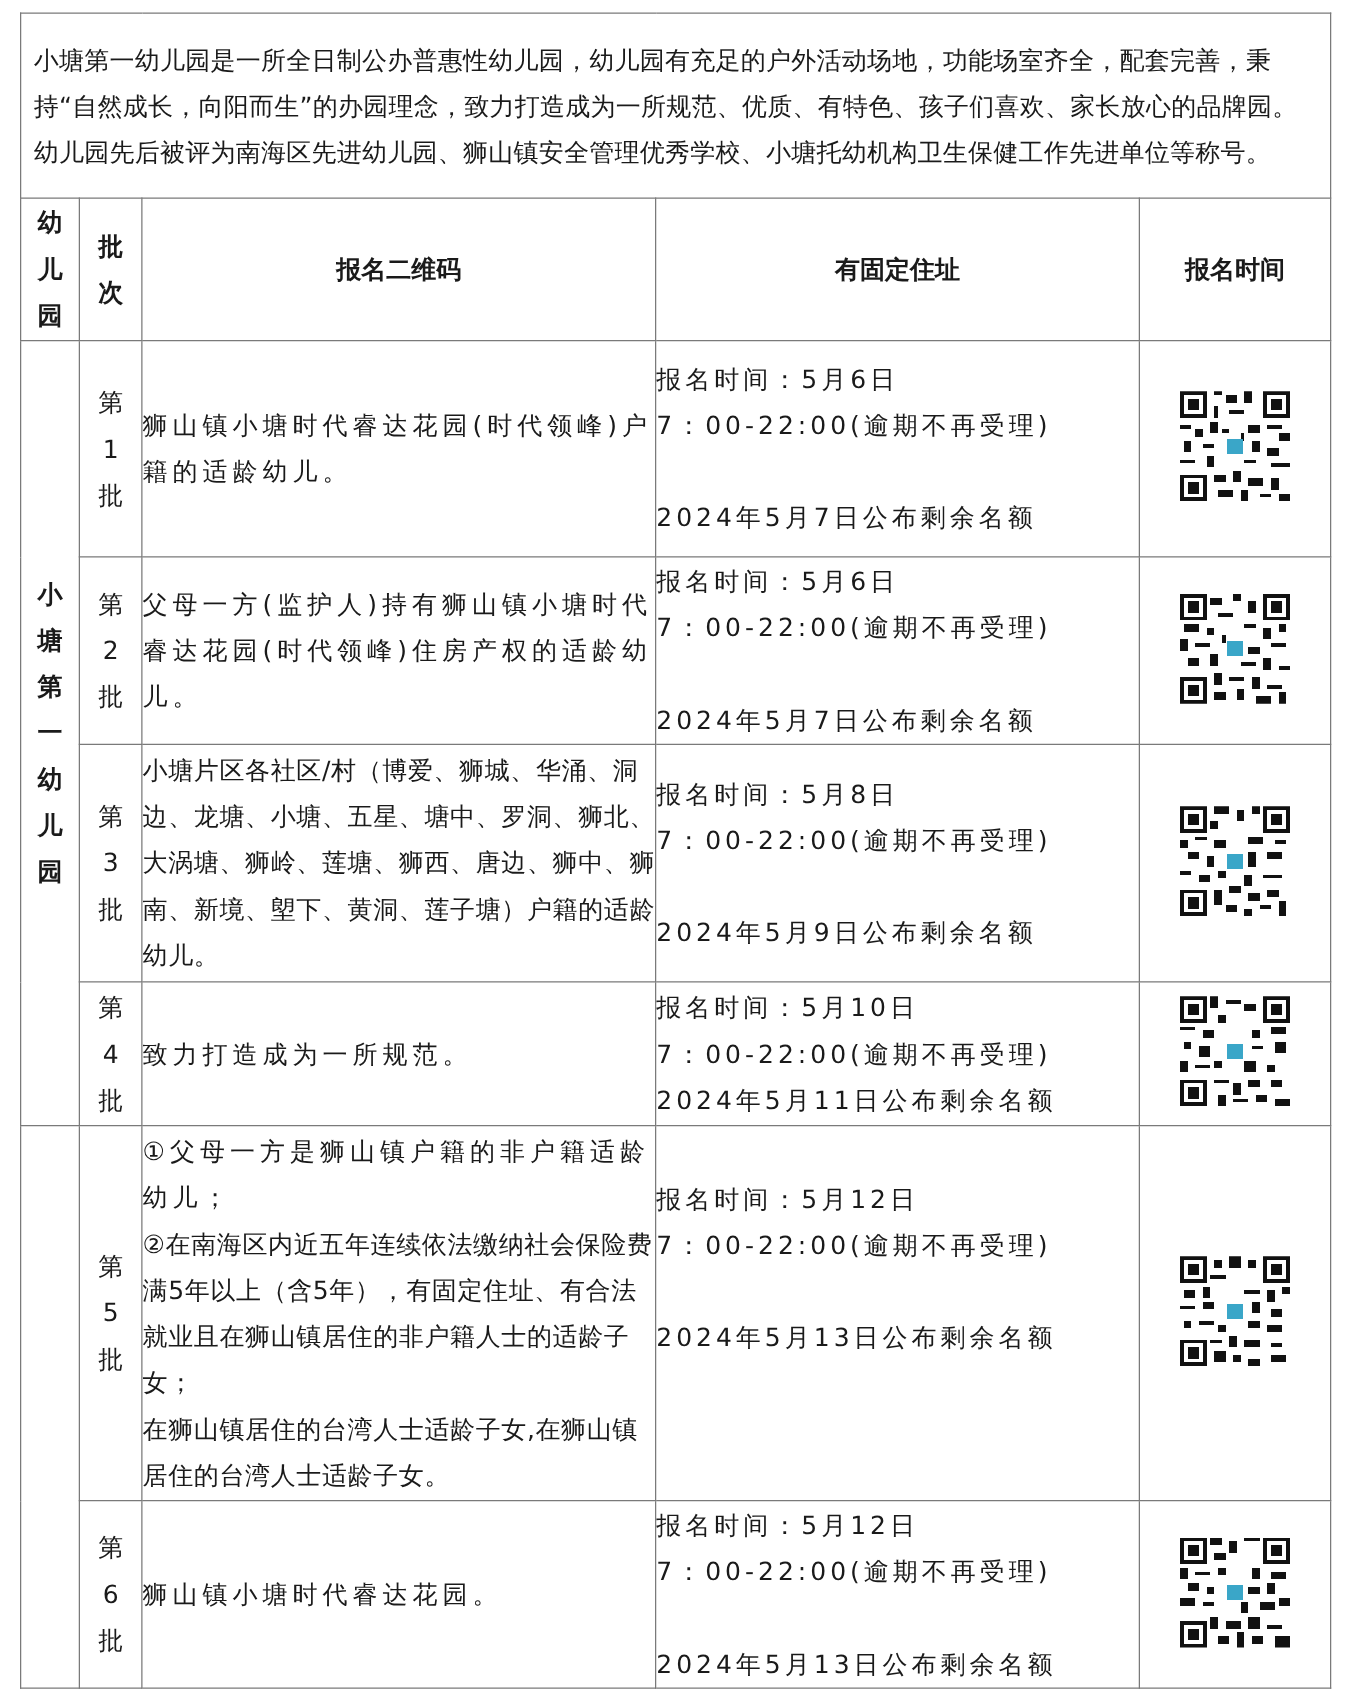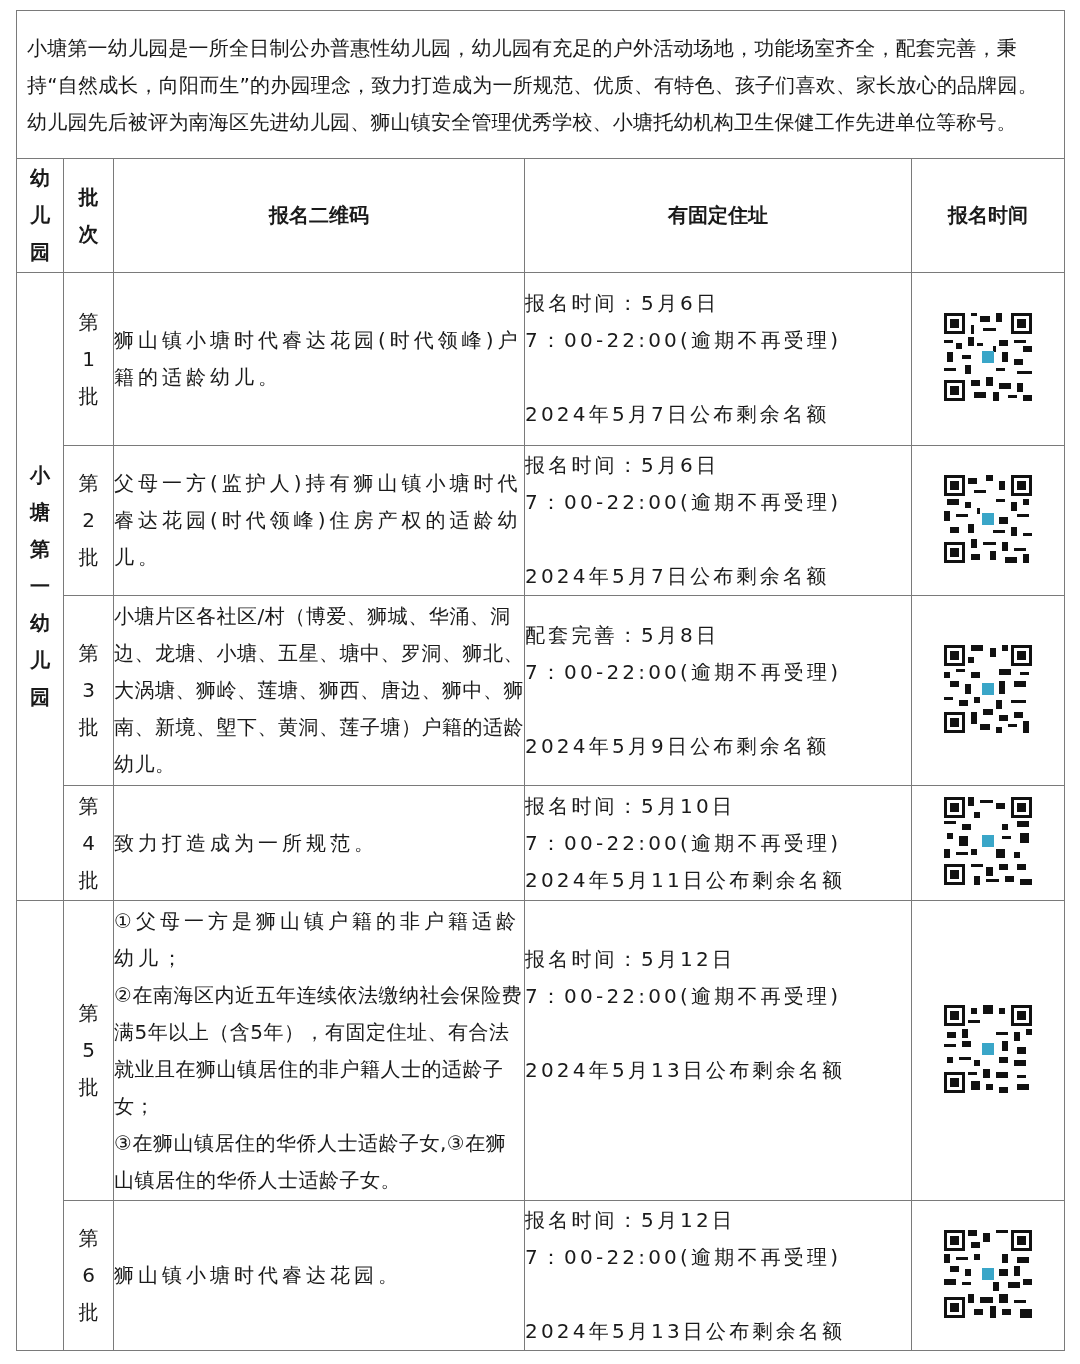--- a/index.html
+++ b/index.html
@@ -211,21 +211,21 @@
             <div class="batch">
       <span>第</span>
       <span>3</span>
       <span>批</span>
     </div>
           </td>
     <td class="scope tight dark-left">
             <p>小塘片区各社区/村（博爱、狮城、华涌、洞边、龙塘、小塘、五星、塘中、罗洞、狮北、大涡塘、狮岭、莲塘、狮西、唐边、狮中、狮南、新境、塱下、黄洞、莲子塘）户籍的适龄幼儿。</p>
           </td>
     <td class="time">
-      <div>配套完善：5月8日</div>
+      <div>报名时间：5月8日</div>
       <div>7：00-22:00(逾期不再受理)</div>
       <div class="gap"></div>
       <div>2024年5月9日公布剩余名额</div>
     </td>
     <td class="qr-cell">
       <span class="qr"><svg viewBox="0 0 29 29" shape-rendering="crispEdges">
                 <rect width="29" height="29" fill="#fff"></rect>
                 <g fill="#111">
                   <rect x="0" y="0" width="7" height="7"></rect>
                   <rect x="22" y="0" width="7" height="7"></rect>
@@ -341,21 +341,21 @@
     <td>
             <div class="batch">
       <span>第</span>
       <span>5</span>
       <span>批</span>
     </div>
           </td>
     <td class="scope tight dark-left">
       <p style="letter-spacing:4px">①父母一方是狮山镇户籍的非户籍适龄幼儿；</p>
       <p>②在南海区内近五年连续依法缴纳社会保险费满5年以上（含5年），有固定住址、有合法就业且在狮山镇居住的非户籍人士的适龄子女；</p>
-      <p>③在狮山镇居住的华侨人士适龄子女,③在狮山镇居住的华侨人士适龄子女。</p>
+      <p>在狮山镇居住的台湾人士适龄子女,在狮山镇居住的台湾人士适龄子女。</p>
     </td>
     <td class="time" style="vertical-align:top;padding-top:40px">
       <div>报名时间：5月12日</div>
       <div>7：00-22:00(逾期不再受理)</div>
       <div class="gap"></div>
       <div>2024年5月13日公布剩余名额</div>
     </td>
     <td class="qr-cell">
       <span class="qr"><svg viewBox="0 0 29 29" shape-rendering="crispEdges">
                 <rect width="29" height="29" fill="#fff"></rect>

